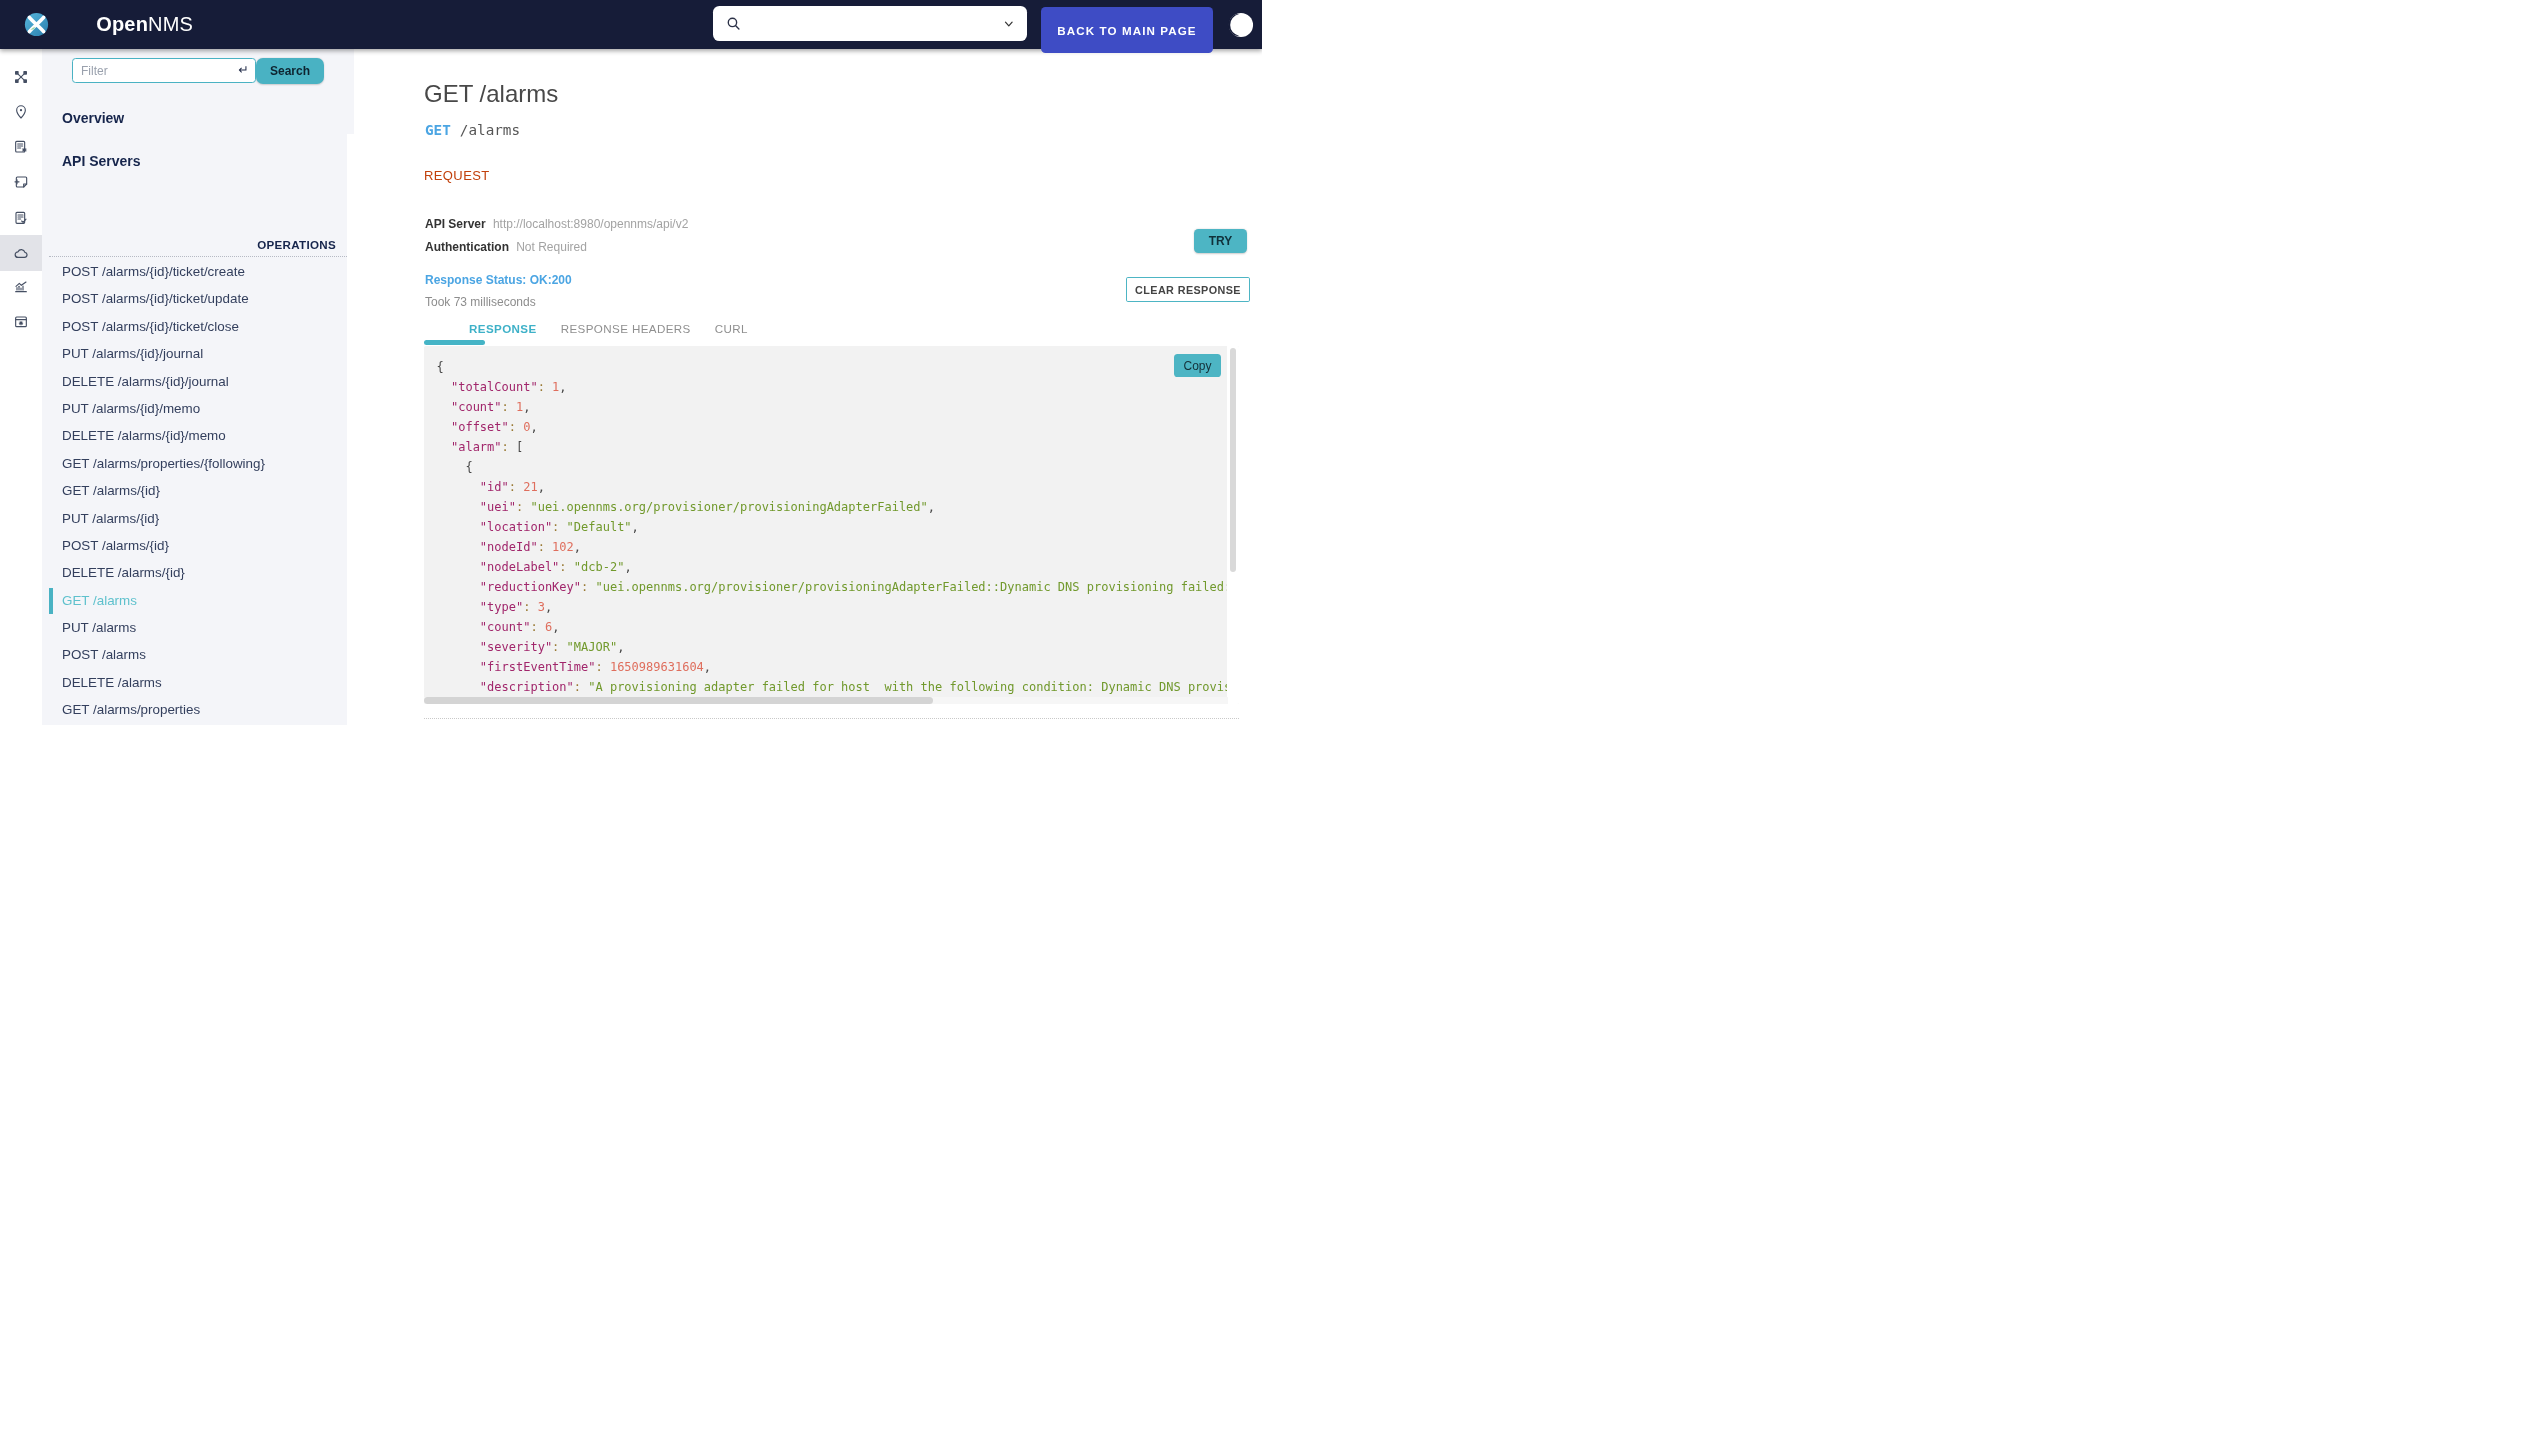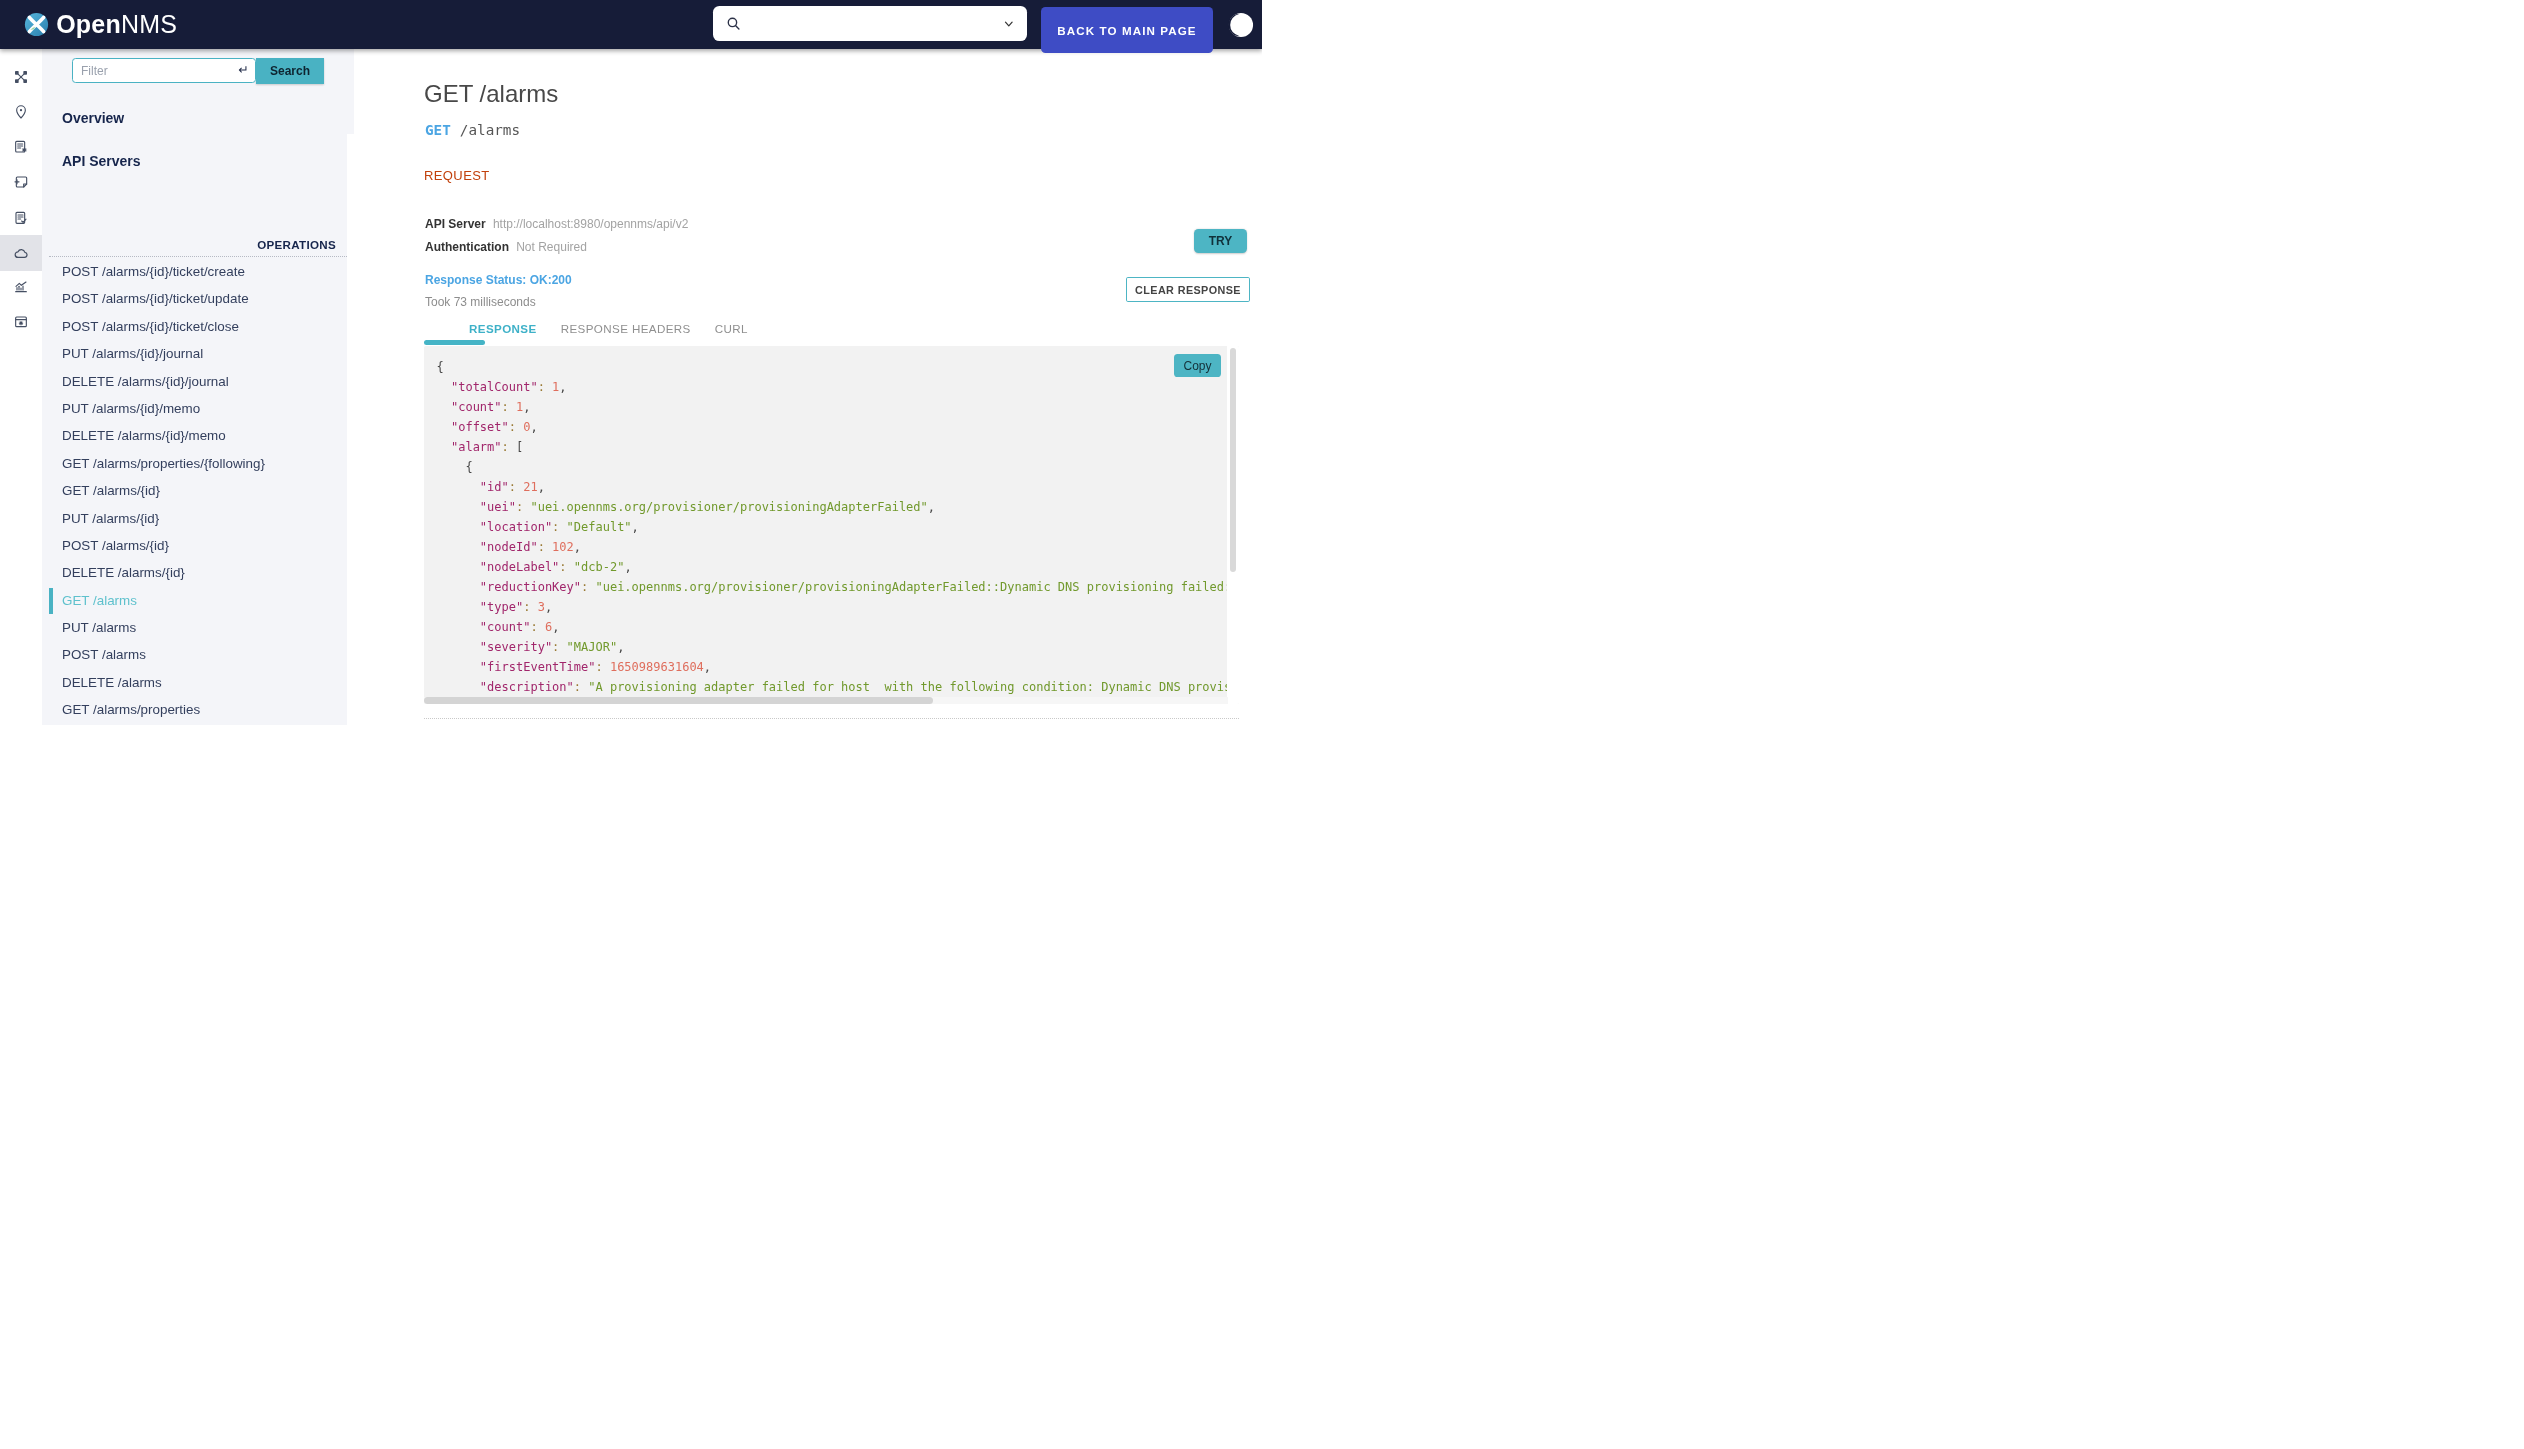--- a/index.html
+++ b/index.html
@@ -9,21 +9,21 @@
     font-family:"Liberation Sans", sans-serif; background:#ffffff;
   }
 
   
   .topbar {
     position:absolute; left:0; top:0; width:1262px; height:49px;
     background:#161c38; display:flex; align-items:center;
     box-shadow:0 1.8px 4.5px rgba(0,0,0,.35); z-index:30;
   }
   .brand { display:flex; align-items:center; gap:7.2px; margin-left:24px; }
-  .brand-text { color:#fff; font-size:25px; letter-spacing:0.2px; }
+  .brand-text { color:#fff; font-size:20px; letter-spacing:0.2px;margin-left:40px; }
   .brand-text b { font-weight:700; }
   .brand-text span.light { font-weight:300; }
   .hdr-select {
     position:absolute; left:713px; top:6.3px; width:314px; height:35px;
     background:#fff; border-radius:6.3px; display:flex; align-items:center;
     padding:0 12.5px; cursor:pointer;
   }
   .hdr-select .chev { margin-left:auto; }
   .back-btn {
     position:absolute; left:1041px; top:7.2px; width:172px; height:46px;
@@ -58,21 +58,21 @@
     width:184px; height:25px; border:0.9px solid #4ab2c3; border-radius:3.6px;
     background:#fff; padding:0 23px 0 8px; font-family:"Liberation Sans", sans-serif;
     font-size:12px; color:#333; outline:none;
   }
   .filter-input::placeholder { color:#9aa1ad; }
   .return-icon {
     position:absolute; right:7.2px; top:3.6px; font-size:12.5px; color:#222c49;
   }
   .filter-search-btn {
     width:68px; height:26px; background:#49b2c3; color:#0e2430;
-    border:none; border-radius:0; font-family:"Liberation Sans", sans-serif;
+    border:none; border-radius:7px; font-family:"Liberation Sans", sans-serif;
     font-size:12px; font-weight:600; cursor:pointer; box-shadow:0 0.9px 1.8px rgba(0,0,0,.18);
   }
   .side-heading {
     position:absolute; left:20px; font-size:14px; font-weight:600;
     color:#16254c; cursor:pointer;
   }
   .ops-label {
     position:absolute; right:18px; top:189px; font-size:11.6px; font-weight:600;
     color:#16254c; letter-spacing:0.3px;
   }

